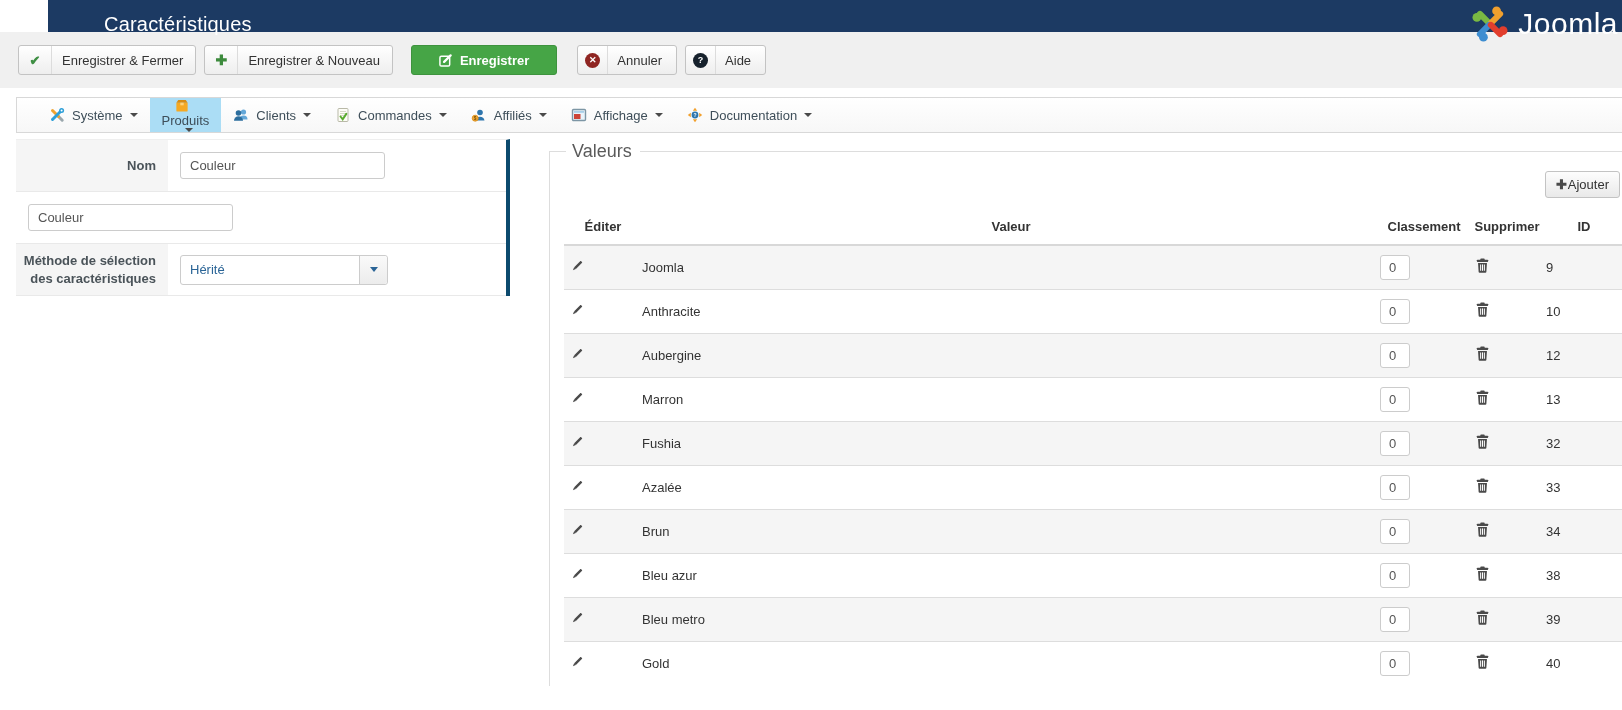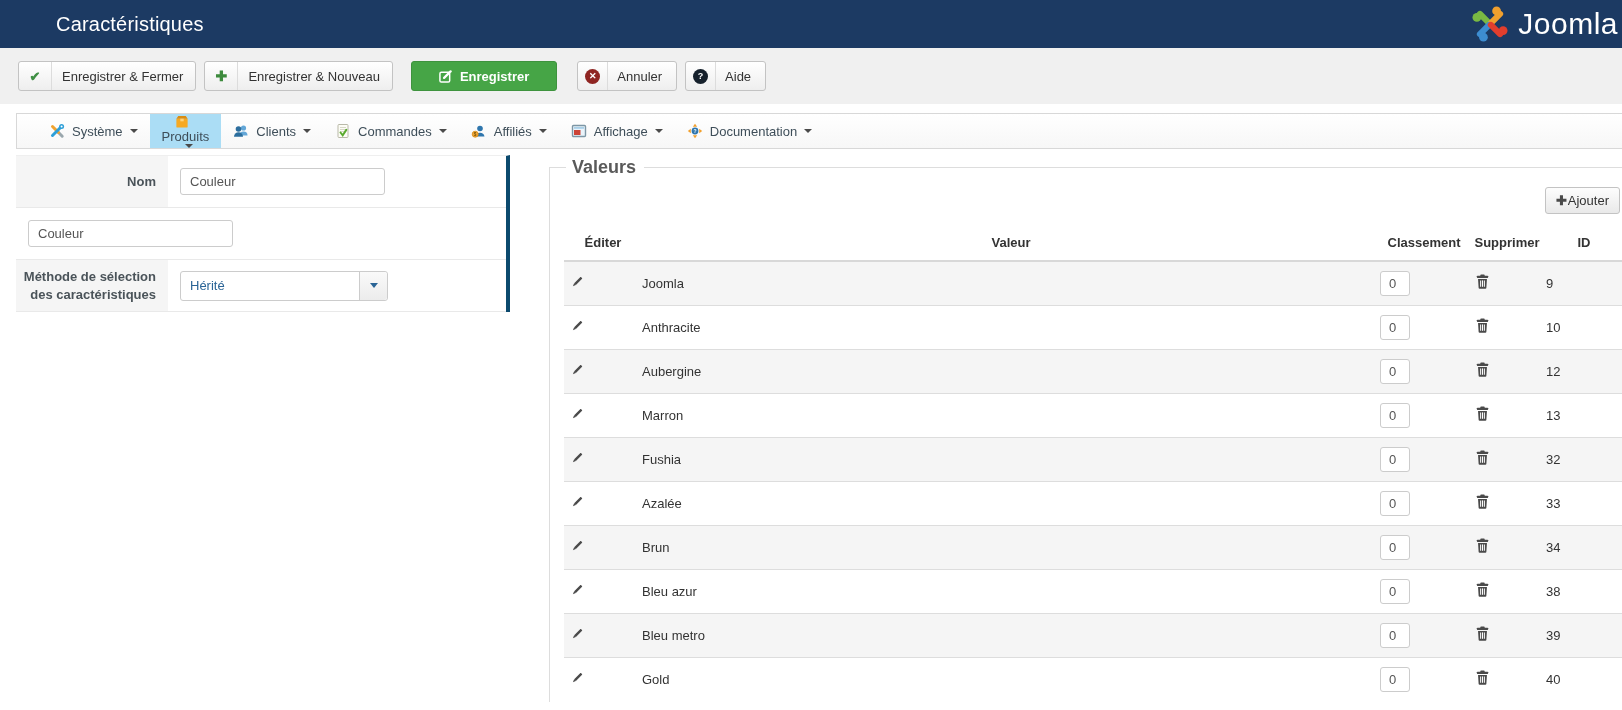--- a/index.html
+++ b/index.html
@@ -5,21 +5,21 @@
   * { box-sizing: border-box; }
   html,body { margin:0; padding:0; }
   body {
     width:1622px; height:710px; overflow:hidden;
     background:#fff;
     font-family:"Liberation Sans", sans-serif;
     font-size:13px; color:#333;
   }
 
   
-  .navbar { position:relative; height:48px; background:#1c3a63; }
+  .navbar { position:relative; height:32px; background:#1c3a63;margin-left:48px; }
   .navbar-title {
     position:absolute; left:56px; top:0; line-height:48px;
     color:#fff; font-size:20px; font-weight:400; letter-spacing:.2px;
   }
   .logo { position:absolute; right:4px; top:2px; height:44px; display:flex; align-items:center; }
   .logo svg { margin-right:7px; }
   .logo-text { color:#fff; font-size:30px; font-weight:400; letter-spacing:.5px; }
 
   
   .toolbar { height:56px; background:#f0f0f0; padding:13px 0 0 18px; display:flex; align-items:flex-start; }
@@ -105,21 +105,21 @@
     border-left:4px solid transparent; border-right:4px solid transparent;
     border-top:5px solid #2a6496;
   }
 
   
   fieldset.values {
     border:1px solid #ddd; border-right:none; border-bottom:none;
     margin:0; padding:0 0 0 14px; min-height:545px;
   }
   fieldset.values legend {
-    font-size:18px; color:#5a5a5a; font-weight:700;
+    font-size:18px; color:#5a5a5a; font-weight:400;
     padding:0 8px 0 6px; margin-left:2px;
   }
   .add-wrap { display:flex; justify-content:flex-end; padding:9px 2px 0 0; }
   .btn-add {
     display:inline-flex; align-items:center; height:27px;
     background:linear-gradient(#fdfdfd,#e9e9e9);
     border:1px solid #c3c3c3; border-radius:3px;
     padding:0 10px; font-size:13px; color:#333; cursor:pointer;
   }
   .plus-glyph { font-weight:bold; font-size:13px; color:#4a4a4a; margin-right:1px; }

